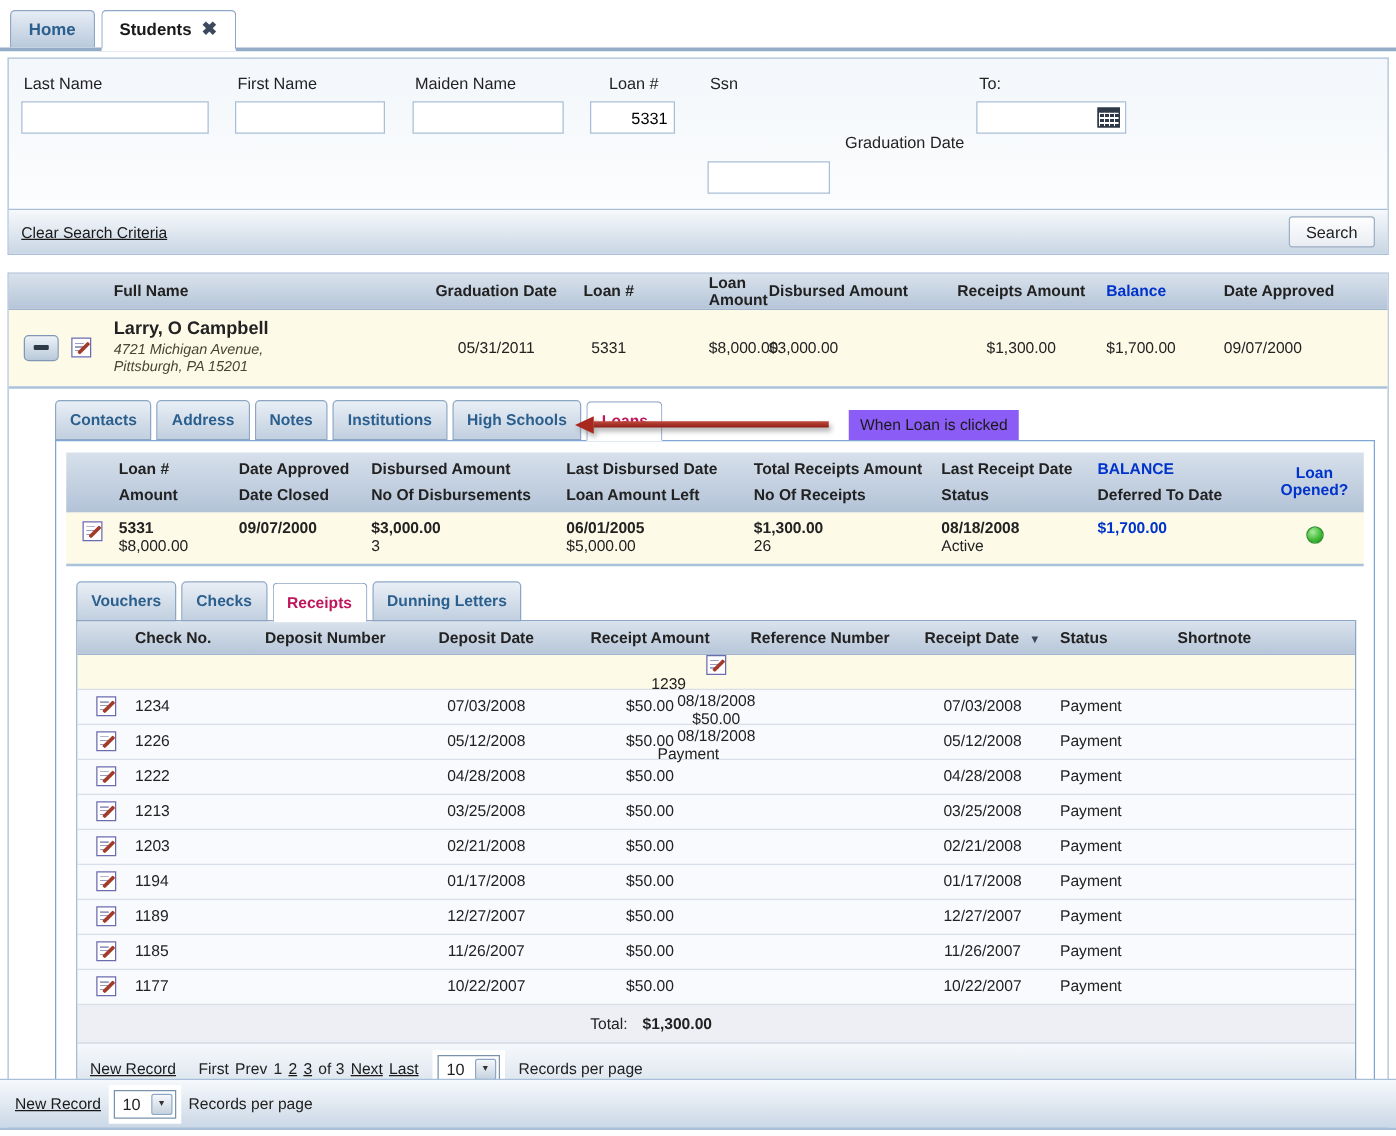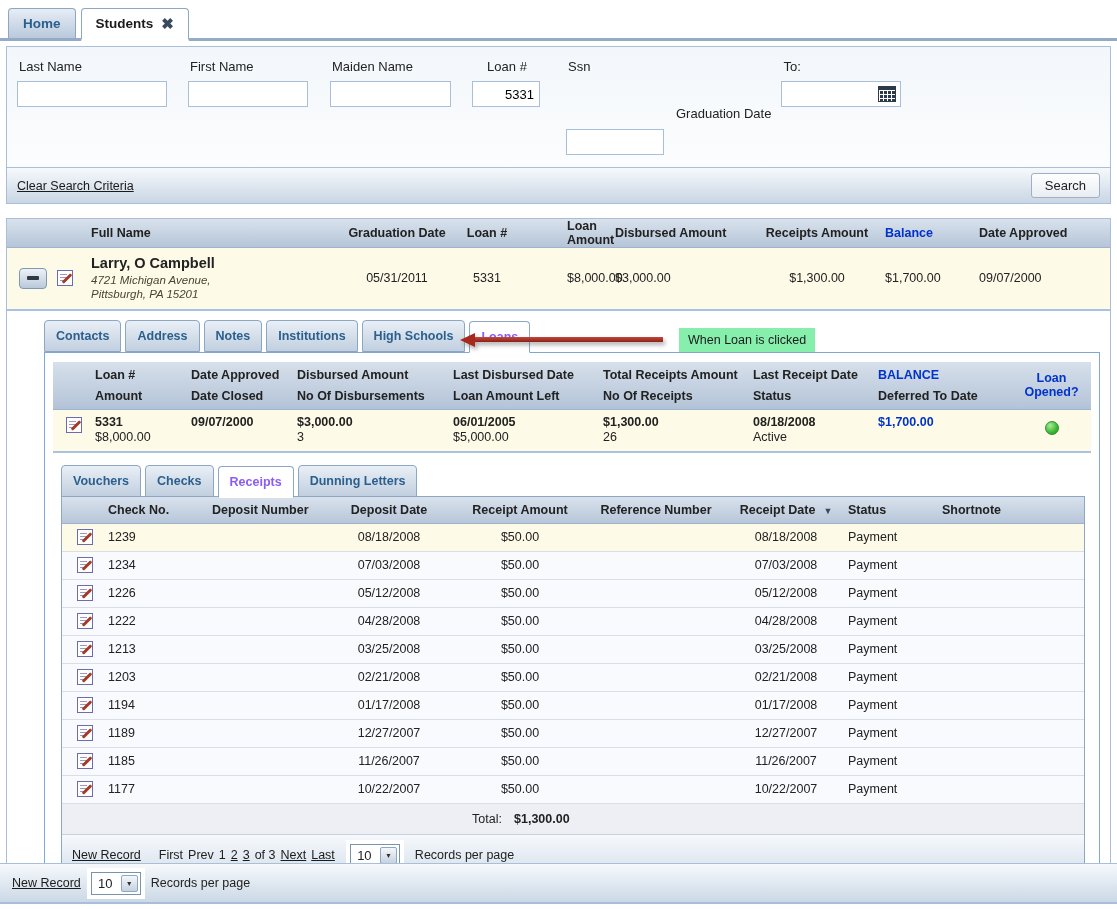--- a/index.html
+++ b/index.html
@@ -92,27 +92,27 @@
   .edit-icon:after { content:""; position:absolute; left:3px; top:6px; width:12px; height:3px;
     background:#A33B28; border-radius:1px; transform:rotate(-45deg); }
 
   
   .student-tabs { display:flex; align-items:flex-end; margin:9px 0 0 37px; position:relative; z-index:2; }
   .stab {
     padding:8px 11px; margin-right:4px; font-weight:bold; font-size:12.5px; cursor:pointer;
     border:1px solid #8CA6C4; border-radius:4px 4px 0 0;
   }
   .stab.inactive { background:linear-gradient(#E9EFF6,#C1CFDF); color:#2B5F8E; }
-  .stab.active { background:#fff; color:#8b5cf6; border-bottom:1px solid #fff; margin-bottom:-1px;text-align:center; }
+  .stab.active { background:#fff; color:#be185d; border-bottom:1px solid #fff; margin-bottom:-1px;text-align:center; }
 
   .anno { position:absolute; left:416px; top:8px; display:flex; align-items:center; }
   .anno-arrow { display:flex; align-items:center; filter:drop-shadow(2px 3px 2px rgba(80,80,80,.45)); }
   .arrow-head { width:0; height:0; border-top:7px solid transparent; border-bottom:7px solid transparent; border-right:15px solid #A8281E; }
   .arrow-line { width:188px; height:5px; background:linear-gradient(#C04A3E,#8E1F16); }
-  .anno-label { background:#86efac; padding:5px 9px; margin-left:16px; font-size:12.5px; color:#1a1a1a; white-space:nowrap; }
+  .anno-label { background:#8b5cf6; padding:5px 9px; margin-left:16px; font-size:12.5px; color:#1a1a1a; white-space:nowrap; }
 
   
   .loans-panel { margin:0 10px 0 37px; border:1px solid #7FA6D4; padding:9px 8px 13px 8px; background:#fff; }
   .loan-header { display:flex; background:linear-gradient(#D7E0EB,#B3C3D7); border-bottom:1px solid #9FB4CC; padding:6px 0; font-weight:bold; }
   .loan-header .cell-top { margin-bottom:7px; }
   .loan-row { display:flex; background:#FDFAE7; border-bottom:2px solid #A9C2DE; padding:5px 0 7px 0; }
   .loan-row .cell-top { font-weight:bold; margin-bottom:1px; }
   .lc-icon { width:42px; display:flex; align-items:flex-start; justify-content:center; padding-top:2px; }
   .lc-1 { width:96px; }  .lc-2 { width:106px; } .lc-3 { width:156px; }
   .lc-4 { width:150px; } .lc-5 { width:150px; } .lc-6 { width:125px; }
@@ -126,21 +126,21 @@
     border:1px solid #2E8F2E;
   }
 
   
   .loan-tabs { display:flex; align-items:flex-end; margin:12px 0 0 8px; position:relative; z-index:2; }
   .receipts-panel { margin:-1px 6px 0 8px; border:1px solid #8CA6C4; background:#fff; }
 
   .rx-header { display:flex; align-items:center; height:27px; font-weight:bold;
     background:linear-gradient(#D9E2EC,#B7C6D9); border-bottom:1px solid #9FB4CC; }
   .rx-row { display:flex; align-items:center; height:28px; border-bottom:1px solid #D9DFE8; background:#F8FAFD; }
-  .rx-row.selected { background:#FDFAE7; }
+  .rx-row.selected { background:#FDFAE7;flex-direction:column; }
   .xc-icon  { width:46px; display:flex; justify-content:center; }
   .xc-check { width:104px; }
   .xc-depnum{ width:114px; }
   .xc-depdate{ width:126px; text-align:center; }
   .xc-amt   { width:136px; text-align:center; }
   .xc-refnum{ width:136px; text-align:center; }
   .xc-rdate { width:124px; text-align:center; }
   .xc-status{ width:94px; }
   .xc-short { flex:1; }
   .sort-arrow { font-size:9px; color:#3A4A5C; margin-left:8px; cursor:pointer; }

